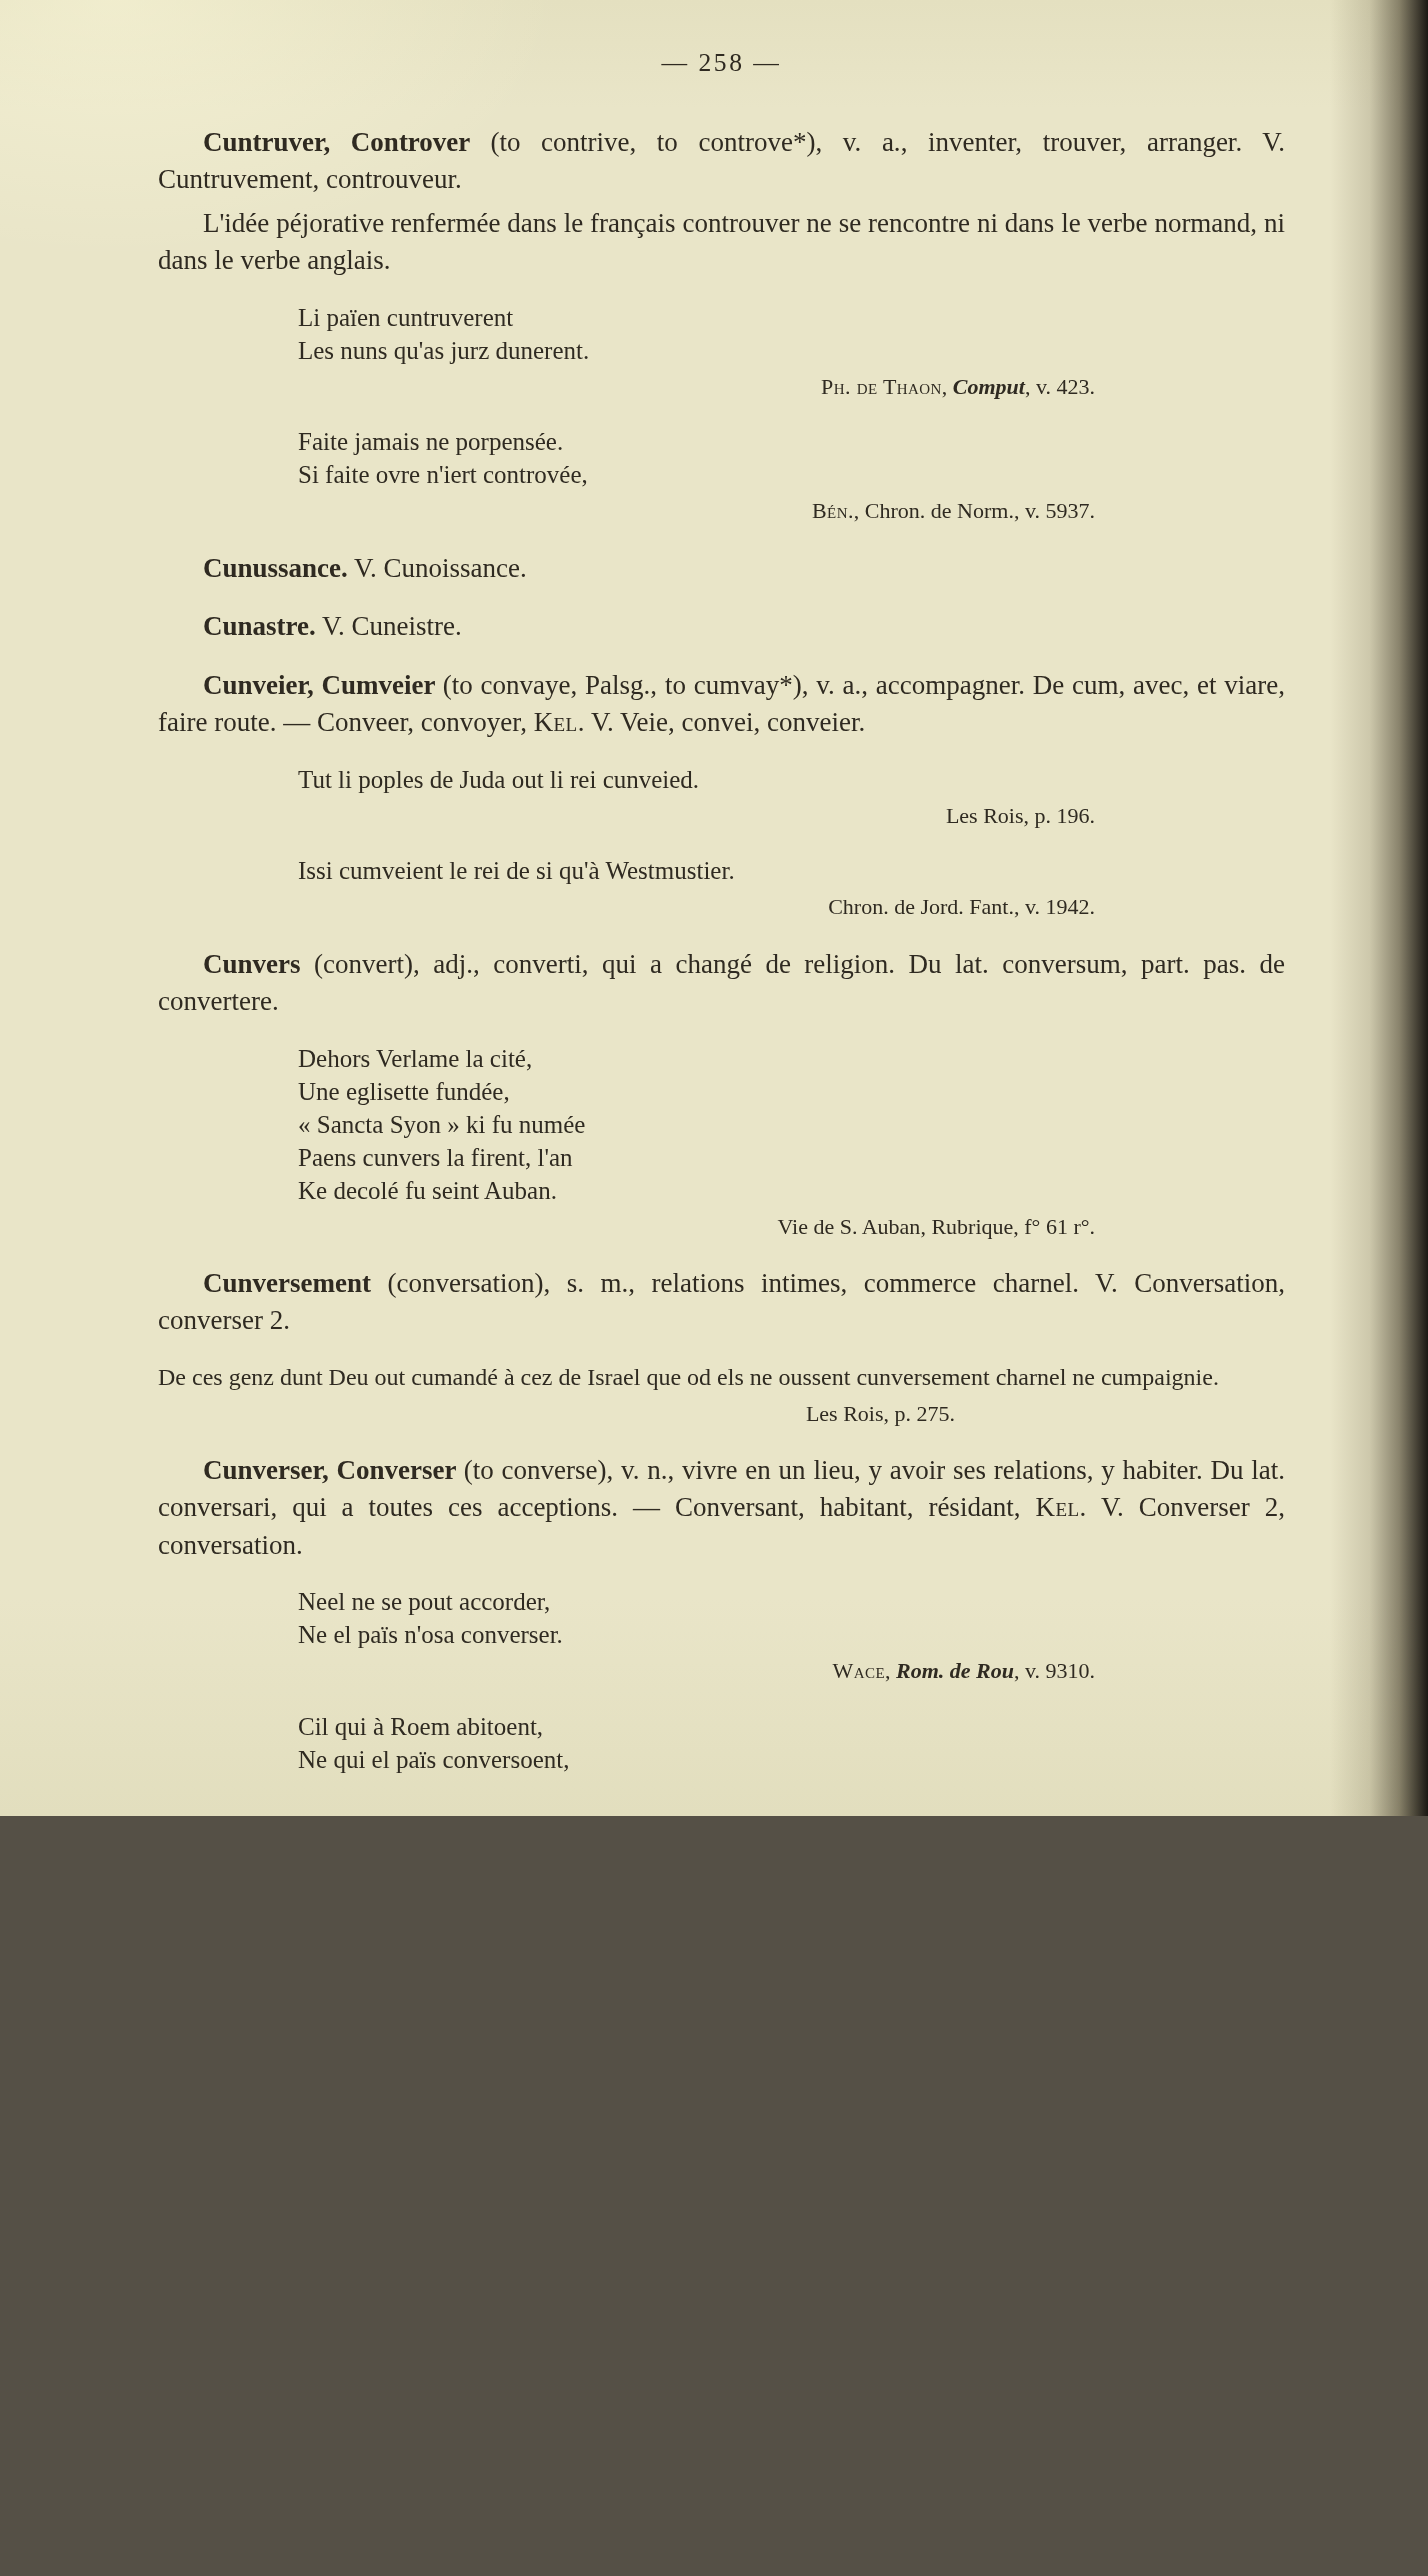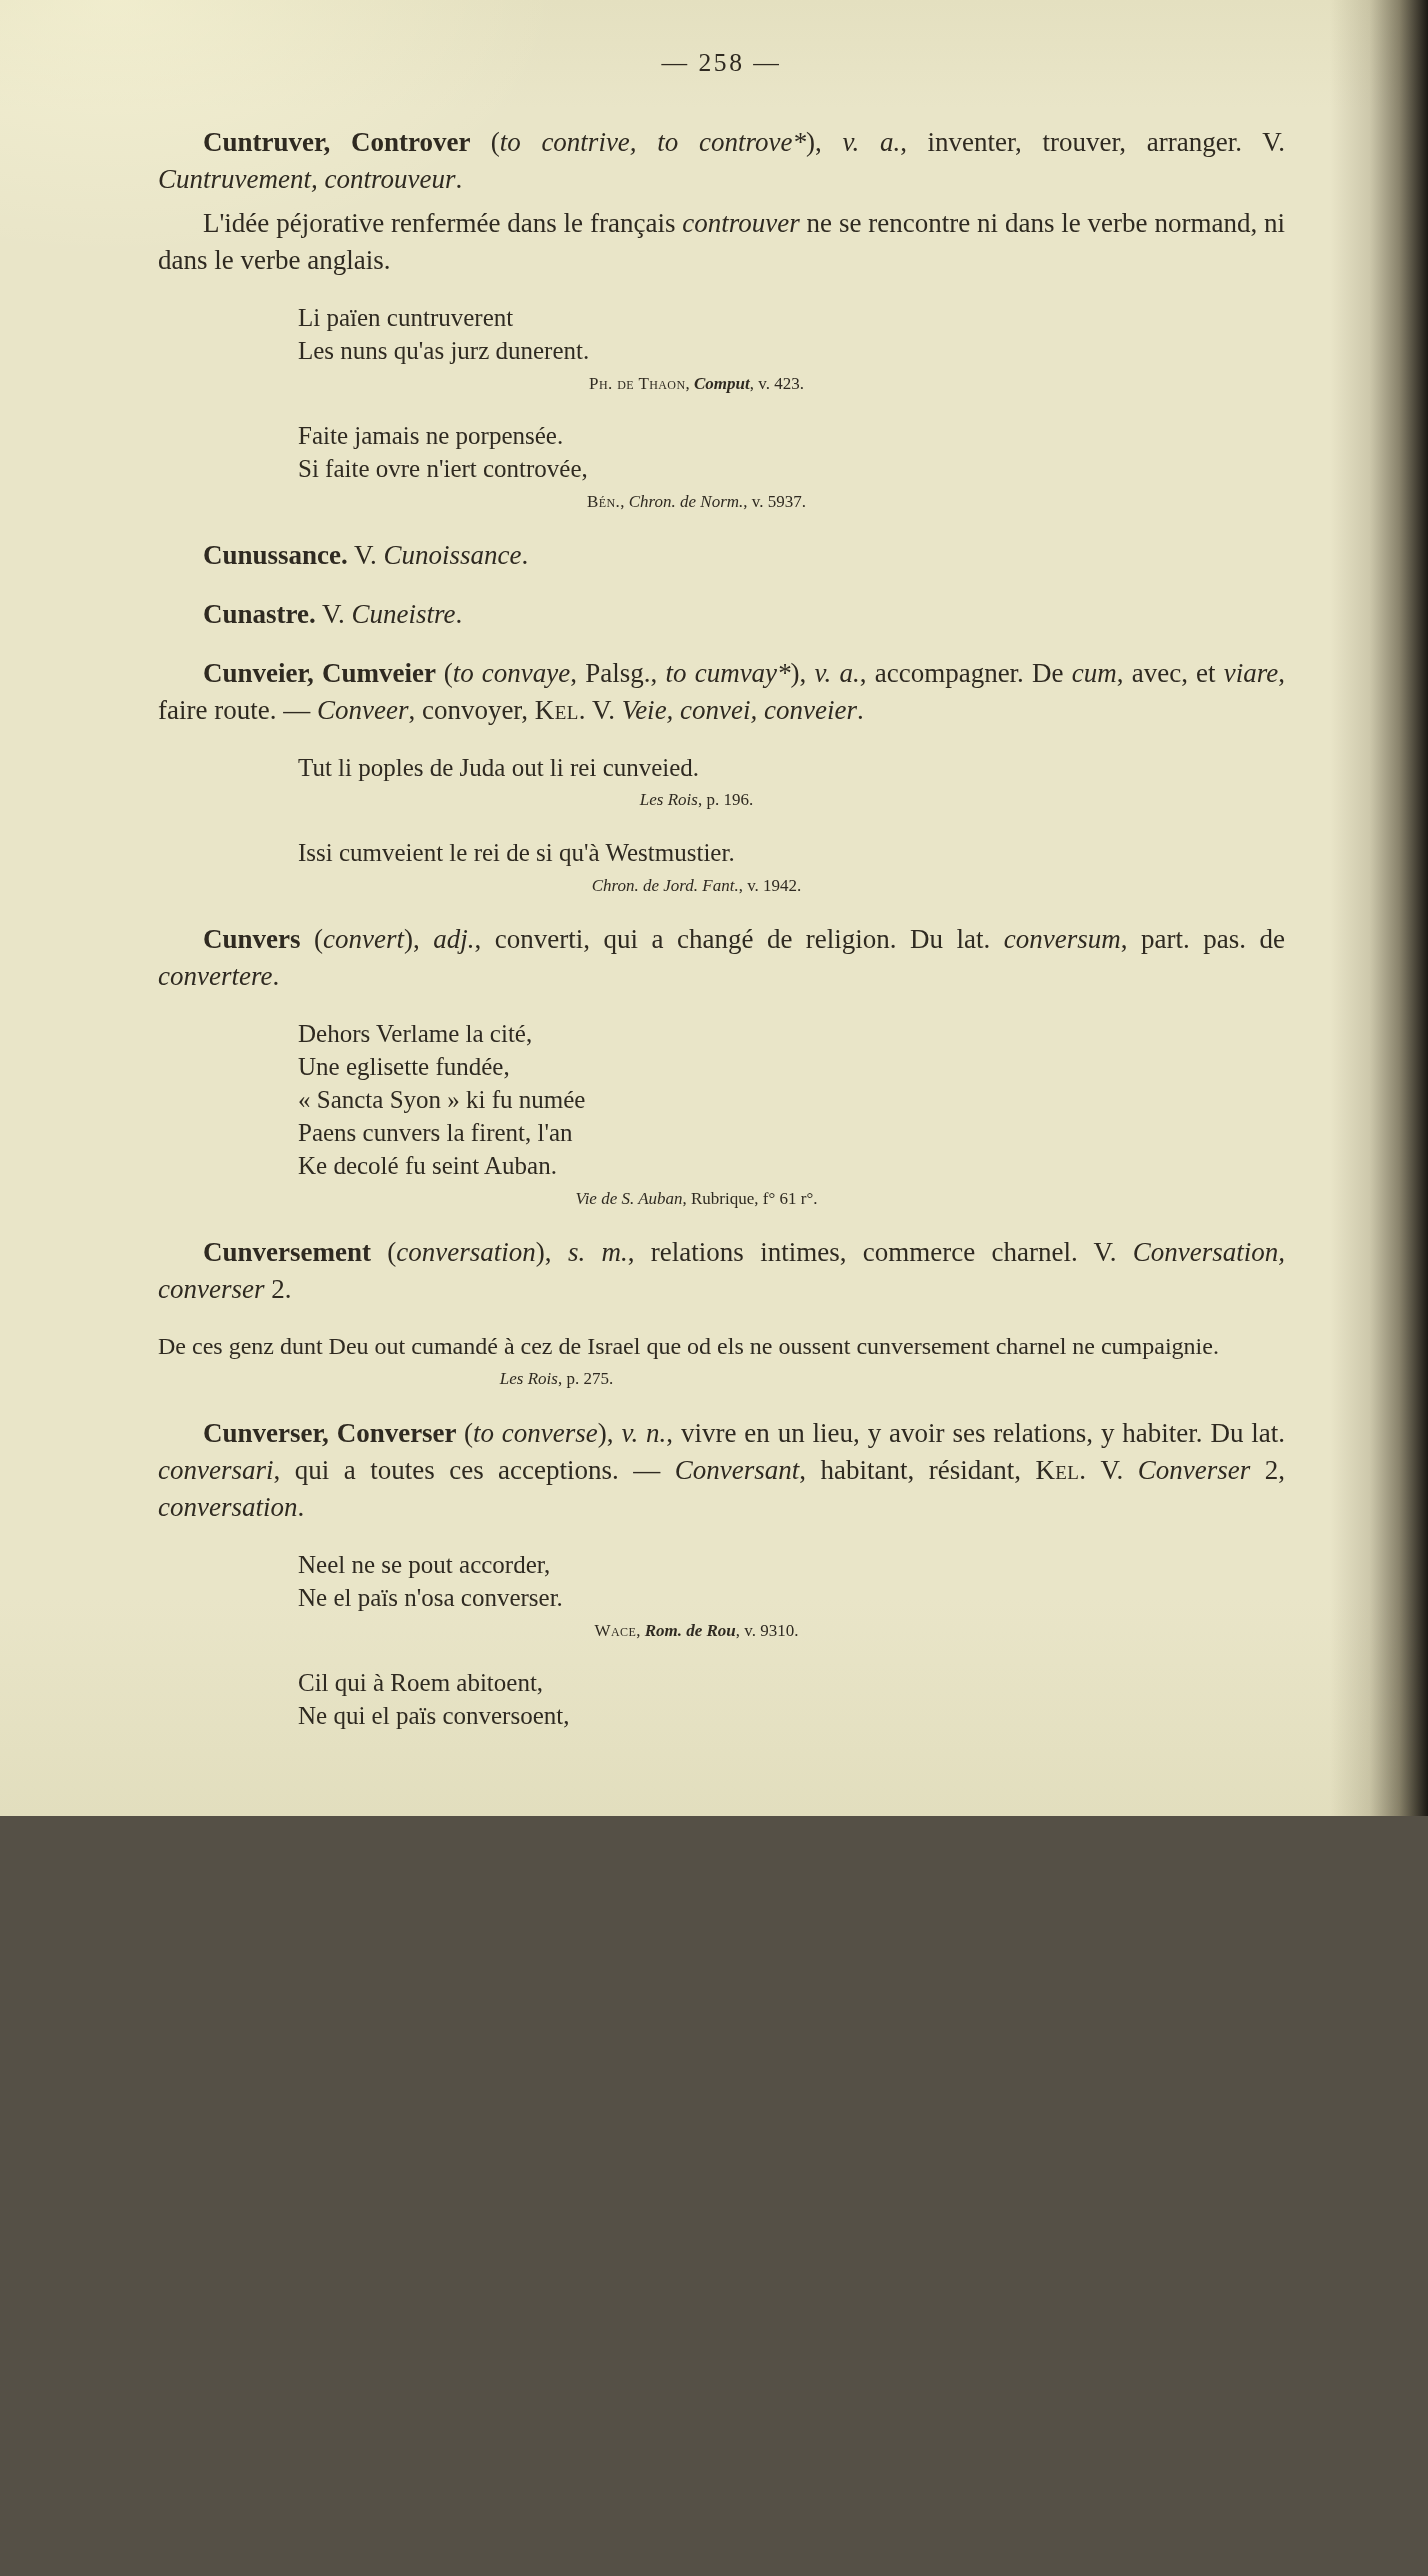--- a/index.html
+++ b/index.html
@@ -55,29 +55,29 @@
     line-height:1.32;
   }
   .verse-line{white-space:pre-wrap;}
   .prose-quote{
     margin:21.5px 0 25px 0;
     font-size:24px;
     line-height:1.36;
   }
   .prose-text{text-align:justify;}
   .citation{
-    text-align:center;
-    font-size:17px;
+    text-align:right;
+    font-size:22px;
     margin-top:5.8px;
     padding-right:330px;
     line-height:1.25;
   }
   .verse .citation{padding-right:190px;}
   .bold{font-weight:bold;}
-  .ital{font-style:italic;margin-top:8px;}
+  .ital{margin-top:8px;}
   .boldital{font-weight:bold;font-style:italic;}
   .smallcaps{font-variant:small-caps;letter-spacing:0.4px;}
   blockquote{padding:0;}
 </style>
 </head>
 <body>
 
 <div class="page">
   <div class="sheen"></div>
   <div class="binding"></div>

